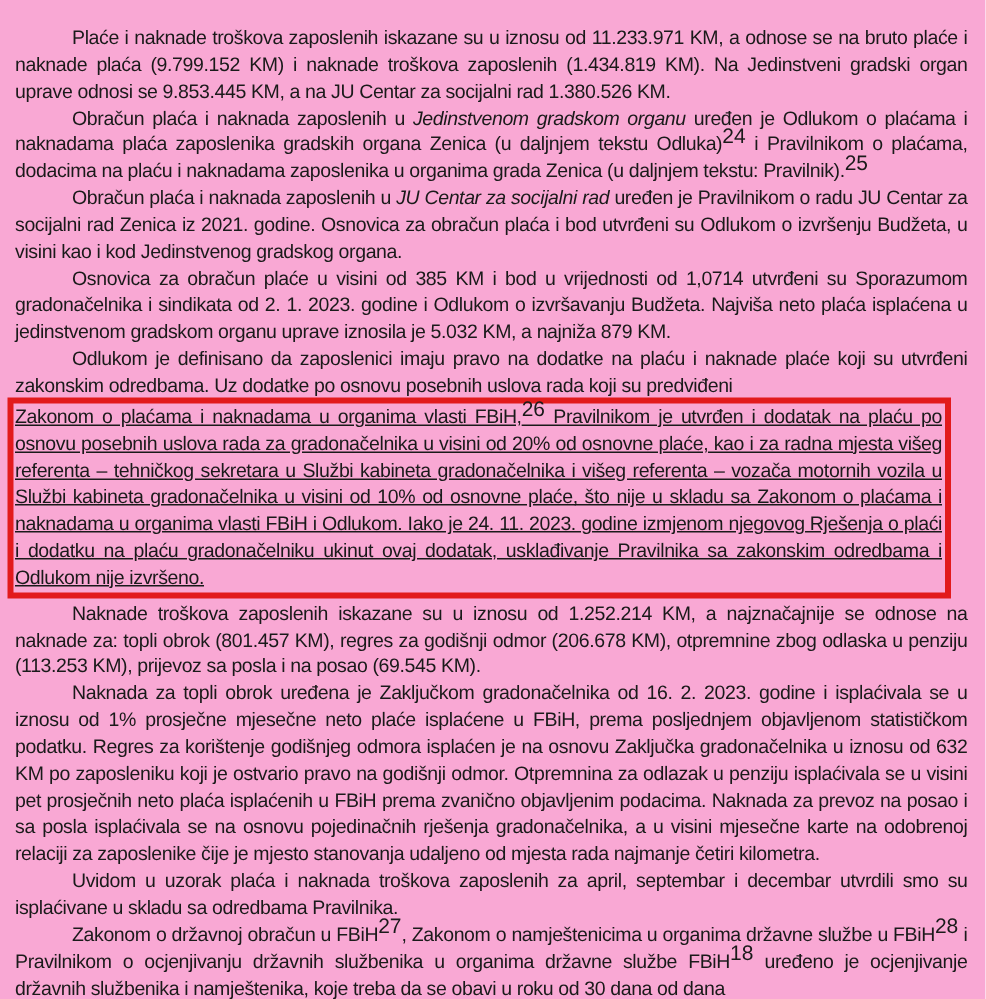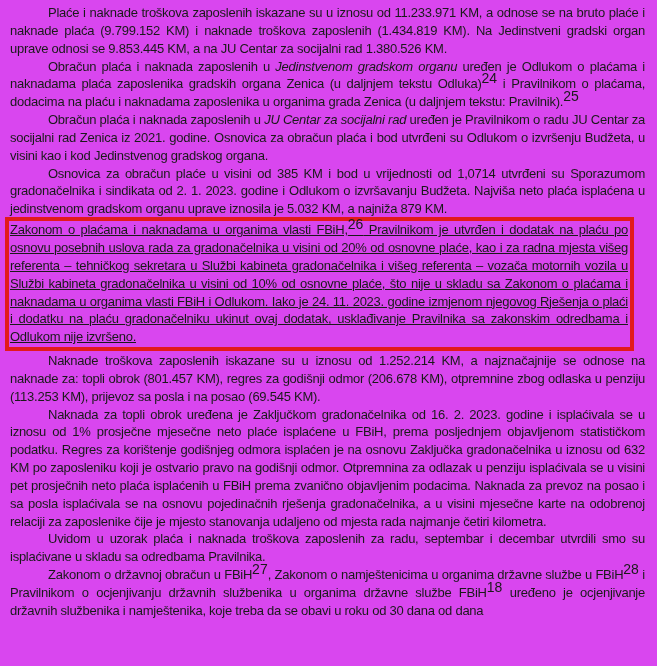--- a/index.html
+++ b/index.html
@@ -5,28 +5,28 @@
   html, body {
     margin: 0;
     padding: 0;
     background: #ffffff;
   }
   .page {
     position: relative;
     width: 657px;
     height: 666px;
     overflow: hidden;
-    background: #d946ef;
+    background: #f9a8d4;
     color: #1a1a1a;
     font-family: "Liberation Sans", "DejaVu Sans", sans-serif;
     font-size: 13px;
     line-height: 17.85px;
     letter-spacing: -0.25px;
     box-sizing: border-box;
-    padding: 4px 12px 0 10px;
+    padding: 16px 12px 0 10px;
   }
   .para {
     margin: 0;
     text-align: justify;
     text-indent: 38px;
   }
   .para.no-indent {
     text-indent: 0;
   }
   em { }
@@ -51,26 +51,27 @@
 <div class="page">
 
   <p class="para">Plaće i naknade troškova zaposlenih iskazane su u iznosu od 11.233.971 KM, a odnose se na bruto plaće i naknade plaća (9.799.152 KM) i naknade troškova zaposlenih (1.434.819 KM). Na Jedinstveni gradski organ uprave odnosi se 9.853.445 KM, a na JU Centar za socijalni rad 1.380.526 KM.</p>
 
   <p class="para"><span>Obračun plaća i naknada zaposlenih u </span><em>Jedinstvenom gradskom organu</em><span> uređen je Odlukom o plaćama i naknadama plaća zaposlenika gradskih organa Zenica (u daljnjem tekstu Odluka)</span><sup>24</sup><span> i Pravilnikom o plaćama, dodacima na plaću i naknadama zaposlenika u organima grada Zenica (u daljnjem tekstu: Pravilnik).</span><sup>25</sup></p>
 
   <p class="para"><span>Obračun plaća i naknada zaposlenih u </span><em>JU Centar za socijalni rad</em><span> uređen je Pravilnikom o radu JU Centar za socijalni rad Zenica iz 2021. godine. Osnovica za obračun plaća i bod utvrđeni su Odlukom o izvršenju Budžeta, u visini kao i kod Jedinstvenog gradskog organa.</span></p>
 
   <p class="para">Osnovica za obračun plaće u visini od 385 KM i bod u vrijednosti od 1,0714 utvrđeni su Sporazumom gradonačelnika i sindikata od 2. 1. 2023. godine i Odlukom o izvršavanju Budžeta. Najviša neto plaća isplaćena u jedinstvenom gradskom organu uprave iznosila je 5.032 KM, a najniža 879 KM.</p>
 
+  <p class="para">Odlukom je definisano da zaposlenici imaju pravo na dodatke na plaću i naknade plaće koji su utvrđeni zakonskim odredbama. Uz dodatke po osnovu posebnih uslova rada koji su predviđeni</p>
 
   <div class="highlight-box" style="border-color: rgb(226, 26, 28);">
     <p class="para no-indent"><span>Zakonom o plaćama i naknadama u organima vlasti FBiH,</span><sup>26</sup><span> Pravilnikom je utvrđen i dodatak na plaću po osnovu posebnih uslova rada za gradonačelnika u visini od 20% od osnovne plaće, kao i za radna mjesta višeg referenta – tehničkog sekretara u Službi kabineta gradonačelnika i višeg referenta – vozača motornih vozila u Službi kabineta gradonačelnika u visini od 10% od osnovne plaće, što nije u skladu sa Zakonom o plaćama i naknadama u organima vlasti FBiH i Odlukom. Iako je 24. 11. 2023. godine izmjenom njegovog Rješenja o plaći i dodatku na plaću gradonačelniku ukinut ovaj dodatak, usklađivanje Pravilnika sa zakonskim odredbama i Odlukom nije izvršeno.</span></p>
   </div>
 
   <p class="para">Naknade troškova zaposlenih iskazane su u iznosu od 1.252.214 KM, a najznačajnije se odnose na naknade za: topli obrok (801.457 KM), regres za godišnji odmor (206.678 KM), otpremnine zbog odlaska u penziju (113.253 KM), prijevoz sa posla i na posao (69.545 KM).</p>
 
   <p class="para">Naknada za topli obrok uređena je Zaključkom gradonačelnika od 16. 2. 2023. godine i isplaćivala se u iznosu od 1% prosječne mjesečne neto plaće isplaćene u FBiH, prema posljednjem objavljenom statističkom podatku. Regres za korištenje godišnjeg odmora isplaćen je na osnovu Zaključka gradonačelnika u iznosu od 632 KM po zaposleniku koji je ostvario pravo na godišnji odmor. Otpremnina za odlazak u penziju isplaćivala se u visini pet prosječnih neto plaća isplaćenih u FBiH prema zvanično objavljenim podacima. Naknada za prevoz na posao i sa posla isplaćivala se na osnovu pojedinačnih rješenja gradonačelnika, a u visini mjesečne karte na odobrenoj relaciji za zaposlenike čije je mjesto stanovanja udaljeno od mjesta rada najmanje četiri kilometra.</p>
 
-  <p class="para">Uvidom u uzorak plaća i naknada troškova zaposlenih za radu, septembar i decembar utvrdili smo su isplaćivane u skladu sa odredbama Pravilnika.</p>
+  <p class="para">Uvidom u uzorak plaća i naknada troškova zaposlenih za april, septembar i decembar utvrdili smo su isplaćivane u skladu sa odredbama Pravilnika.</p>
 
   <p class="para"><span>Zakonom o državnoj obračun u FBiH</span><sup>27</sup><span>, Zakonom o namještenicima u organima državne službe u FBiH</span><sup>28</sup><span> i Pravilnikom o ocjenjivanju državnih službenika u organima državne službe FBiH</span><sup>18</sup><span> uređeno je ocjenjivanje državnih službenika i namještenika, koje treba da se obavi u roku od 30 dana od dana</span></p>
 
 </div>
 
 </body></html>

